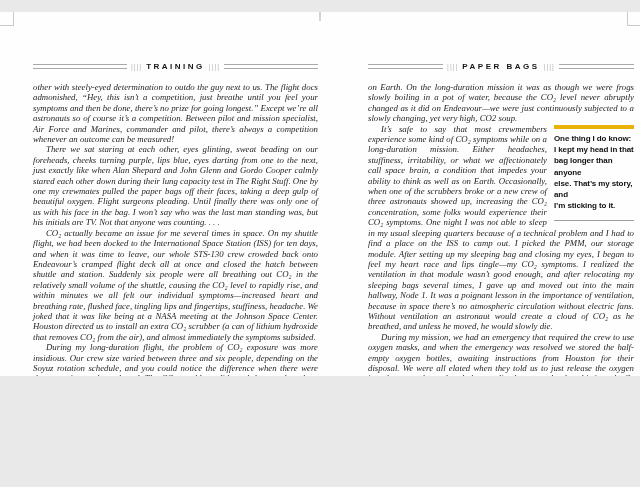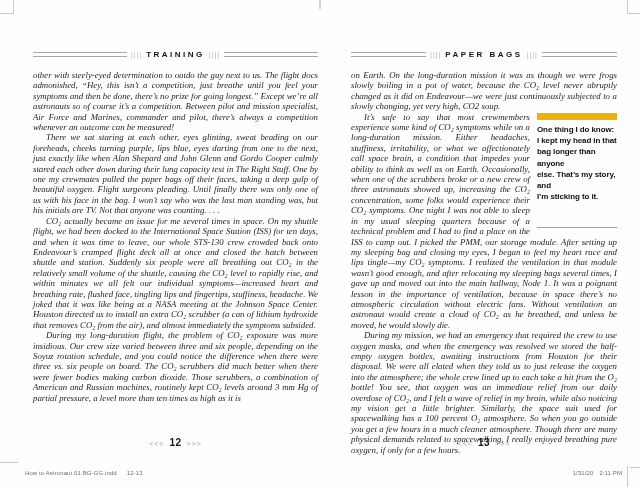--- a/index.html
+++ b/index.html
@@ -1,56 +1,56 @@
 <!DOCTYPE html>
 <html><head>
 <meta charset="utf-8">
 <style>
   html,body{margin:0;padding:0;background:#e9e9e9;}
   .canvas{
-    position:relative;width:640px;height:487px;background:#fefefe;
+    position:relative;width:640px;height:364px;background:#fefefe;
     font-family:"Liberation Serif",serif;color:#1e1e1e;overflow:hidden;
-    margin:0 auto;
+    margin:12px auto;
   }
   
   .mark{position:absolute;background:#c9c9c9;}
   .mark-tl-h{left:0;top:13px;width:14px;height:1px;}
   .mark-tl-v{left:13px;top:0;width:1px;height:14px;}
   .mark-tc-v{left:319px;top:0;width:2px;height:9px;background:#d2d2d2;}
   .mark-tr-h{right:0;top:13px;width:13px;height:1px;}
   .mark-tr-v{right:12px;top:0;width:1px;height:14px;}
   .mark-bl-h{left:0;top:462px;width:18px;height:1px;}
   .mark-br-v{right:12px;top:466px;width:1px;height:21px;}
   .mark-br-h{right:0;top:467px;width:10px;height:1px;}
   
   .page{position:absolute;top:48px;bottom:0;}
   .page-left{left:33px;width:285px;}
-  .page-right{left:351px;width:266px;}
+  .page-right{left:368px;width:266px;}
   
   .runhead{display:flex;align-items:center;height:13px;margin-bottom:9px;}
   .runhead .dbl{flex:1 1 auto;height:3px;border-top:1px solid #a8a8a8;border-bottom:1px solid #a8a8a8;}
   .runhead .ticks{
     font-family:"Liberation Sans",sans-serif;font-size:7px;color:#b5b5b5;
     letter-spacing:1px;margin:0 4px;line-height:1;
   }
   .runhead .title{
     font-family:"Liberation Sans",sans-serif;font-weight:bold;font-size:8px;
     letter-spacing:2.5px;color:#161616;white-space:nowrap;line-height:1;
   }
   
   .body{font-size:8.8px;line-height:10.4px;text-align:justify;}
   .body p{margin:0;font-style:italic;}
   .paras-first p{text-indent:0;}
   .paras-indent p{text-indent:13px;}
   .page-left .body p + p{text-indent:13px;}
   
   .pullquote{
     float:right;width:80px;margin:1px 0 4px 7px;
-    border-top:7px solid #eab308;border-bottom:1px solid #9e9e9e;
-    padding:4px 0 24px 0;
+    border-top:4px solid #eab308;border-bottom:1px solid #9e9e9e;
+    padding:4px 0 8px 0;
   }
   .pullquote .pq-text{
     font-family:"Liberation Sans",sans-serif;font-weight:bold;
     font-size:8px;line-height:11.3px;color:#111;
     white-space:pre-line;display:block;text-align:left;letter-spacing:-0.1px;
   }
   
   .folio{
     position:absolute;top:389px;left:0;right:0;text-align:center;
     font-family:"Liberation Sans",sans-serif;font-size:7px;color:#9a9a9a;

